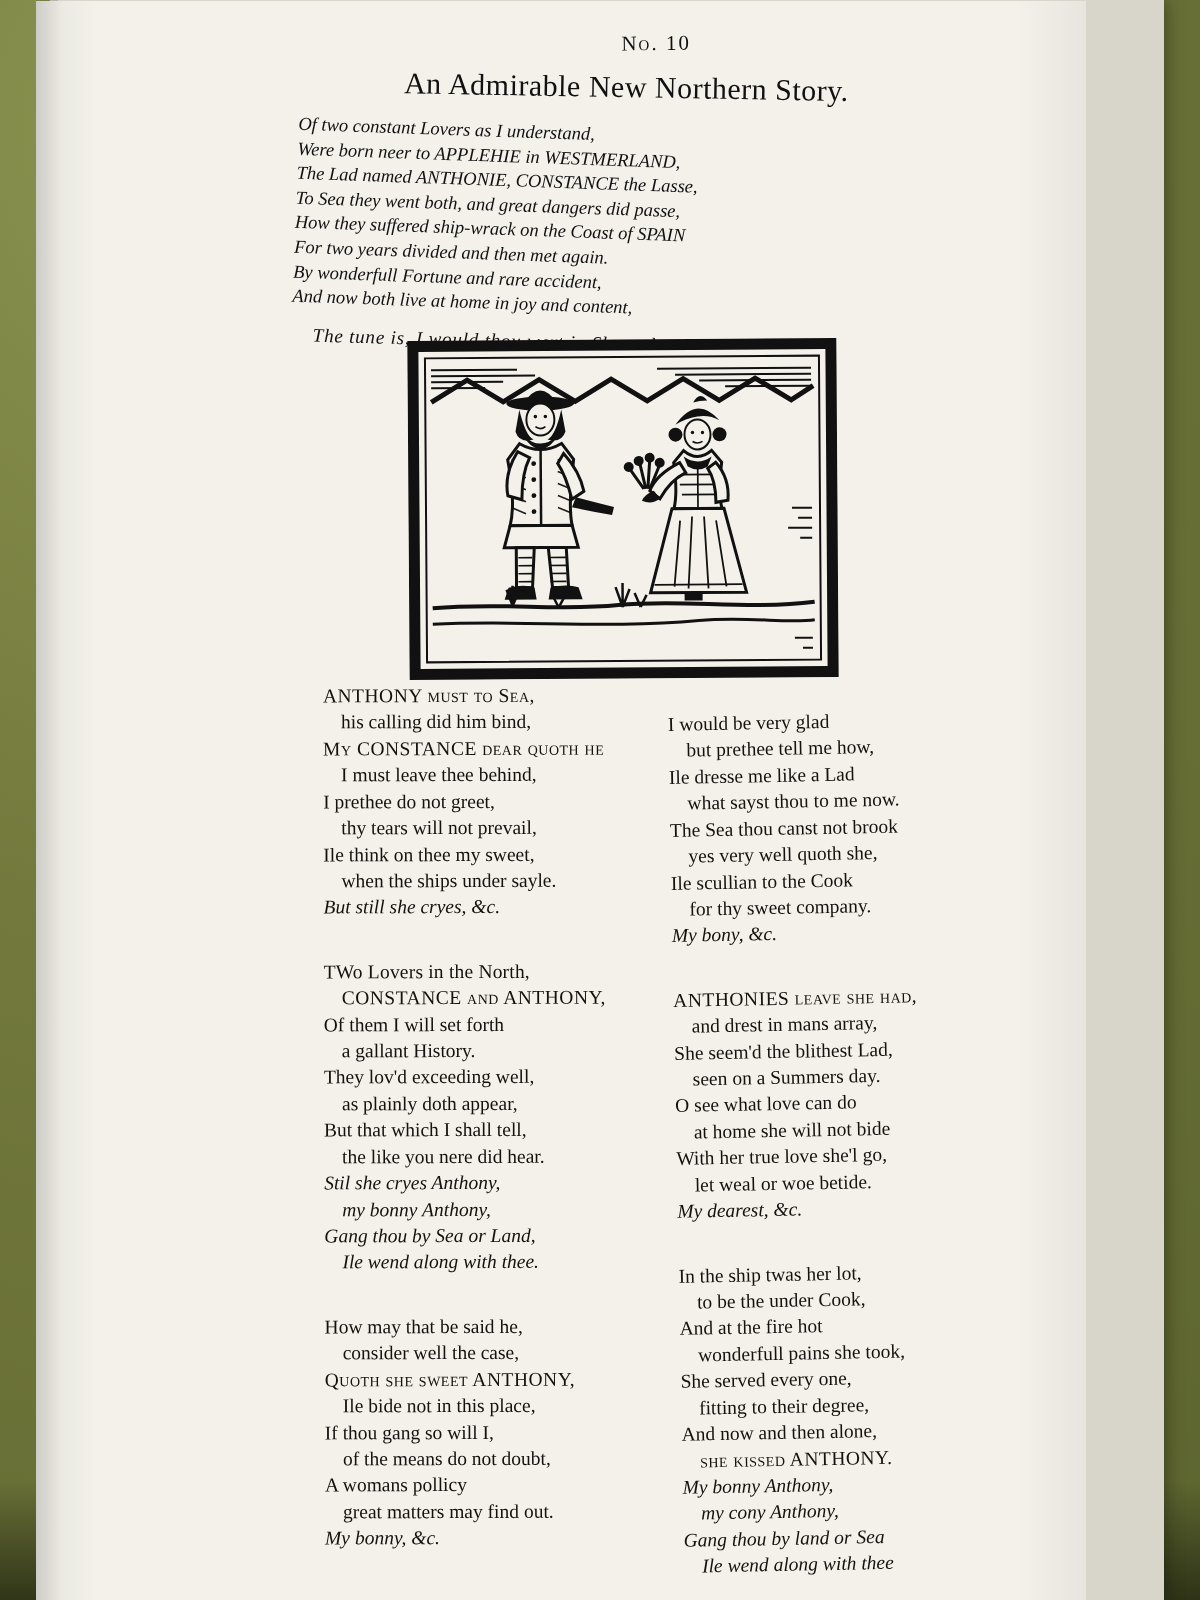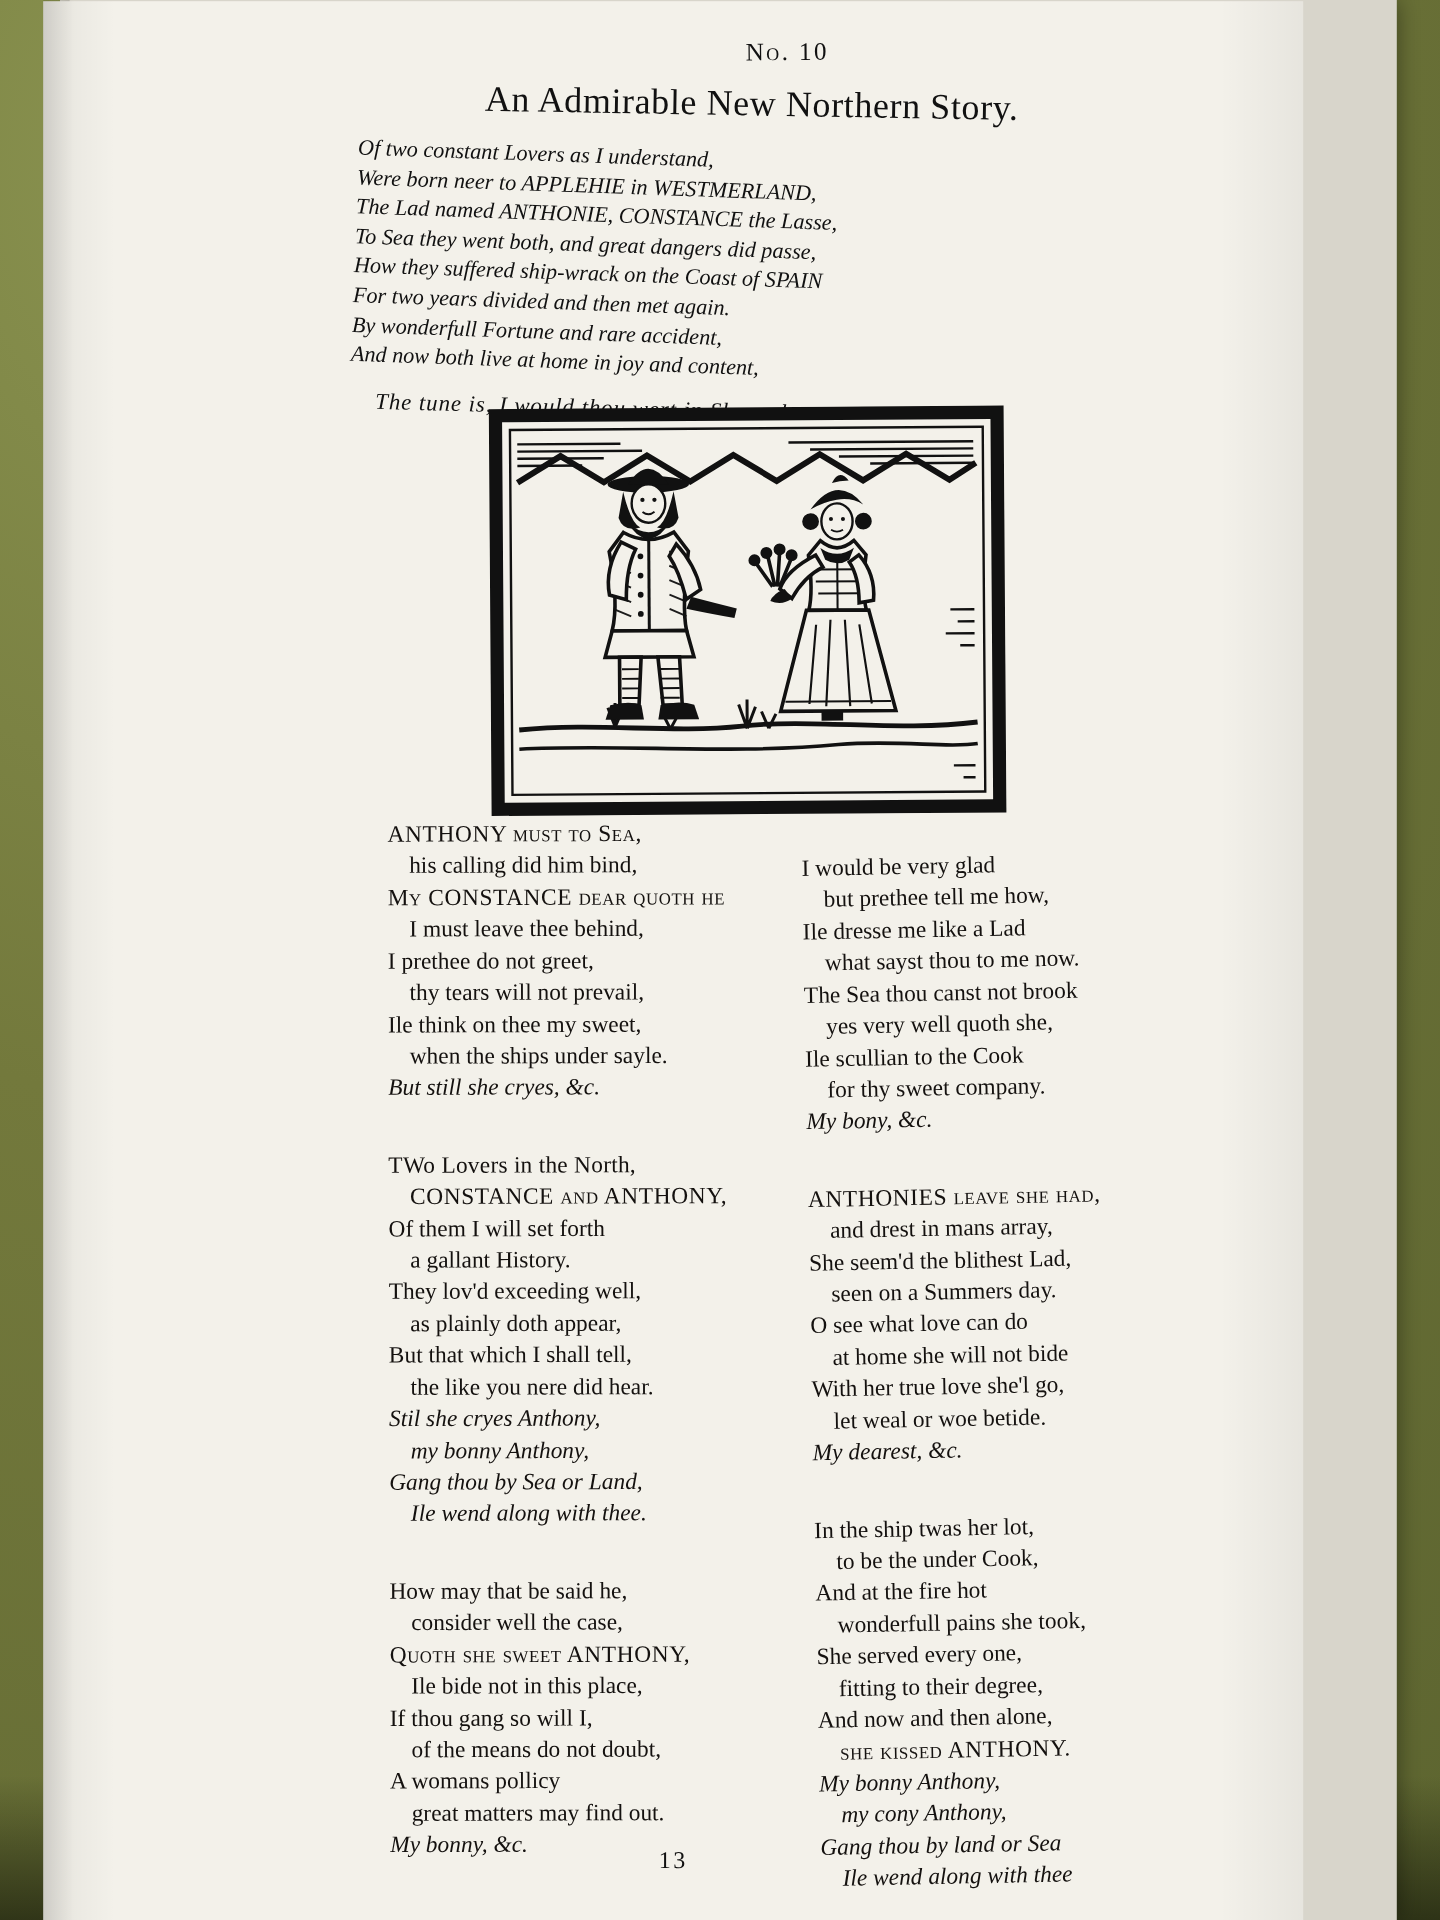--- a/index.html
+++ b/index.html
@@ -410,16 +410,15 @@
         <div class="ln">And now and then alone,</div>
         <div class="ln ind sc">she kissed ANTHONY.</div>
         <div class="ln it">My bonny Anthony,</div>
         <div class="ln ind it">my cony Anthony,</div>
         <div class="ln it">Gang thou by land or Sea</div>
         <div class="ln ind it">Ile wend along with thee</div>
       </div>
 
     </div>
 
-    <div class="folio">13</div>
   </div>
 </div>
 <div class="gutter-shadow"></div>
 
 </body></html>

